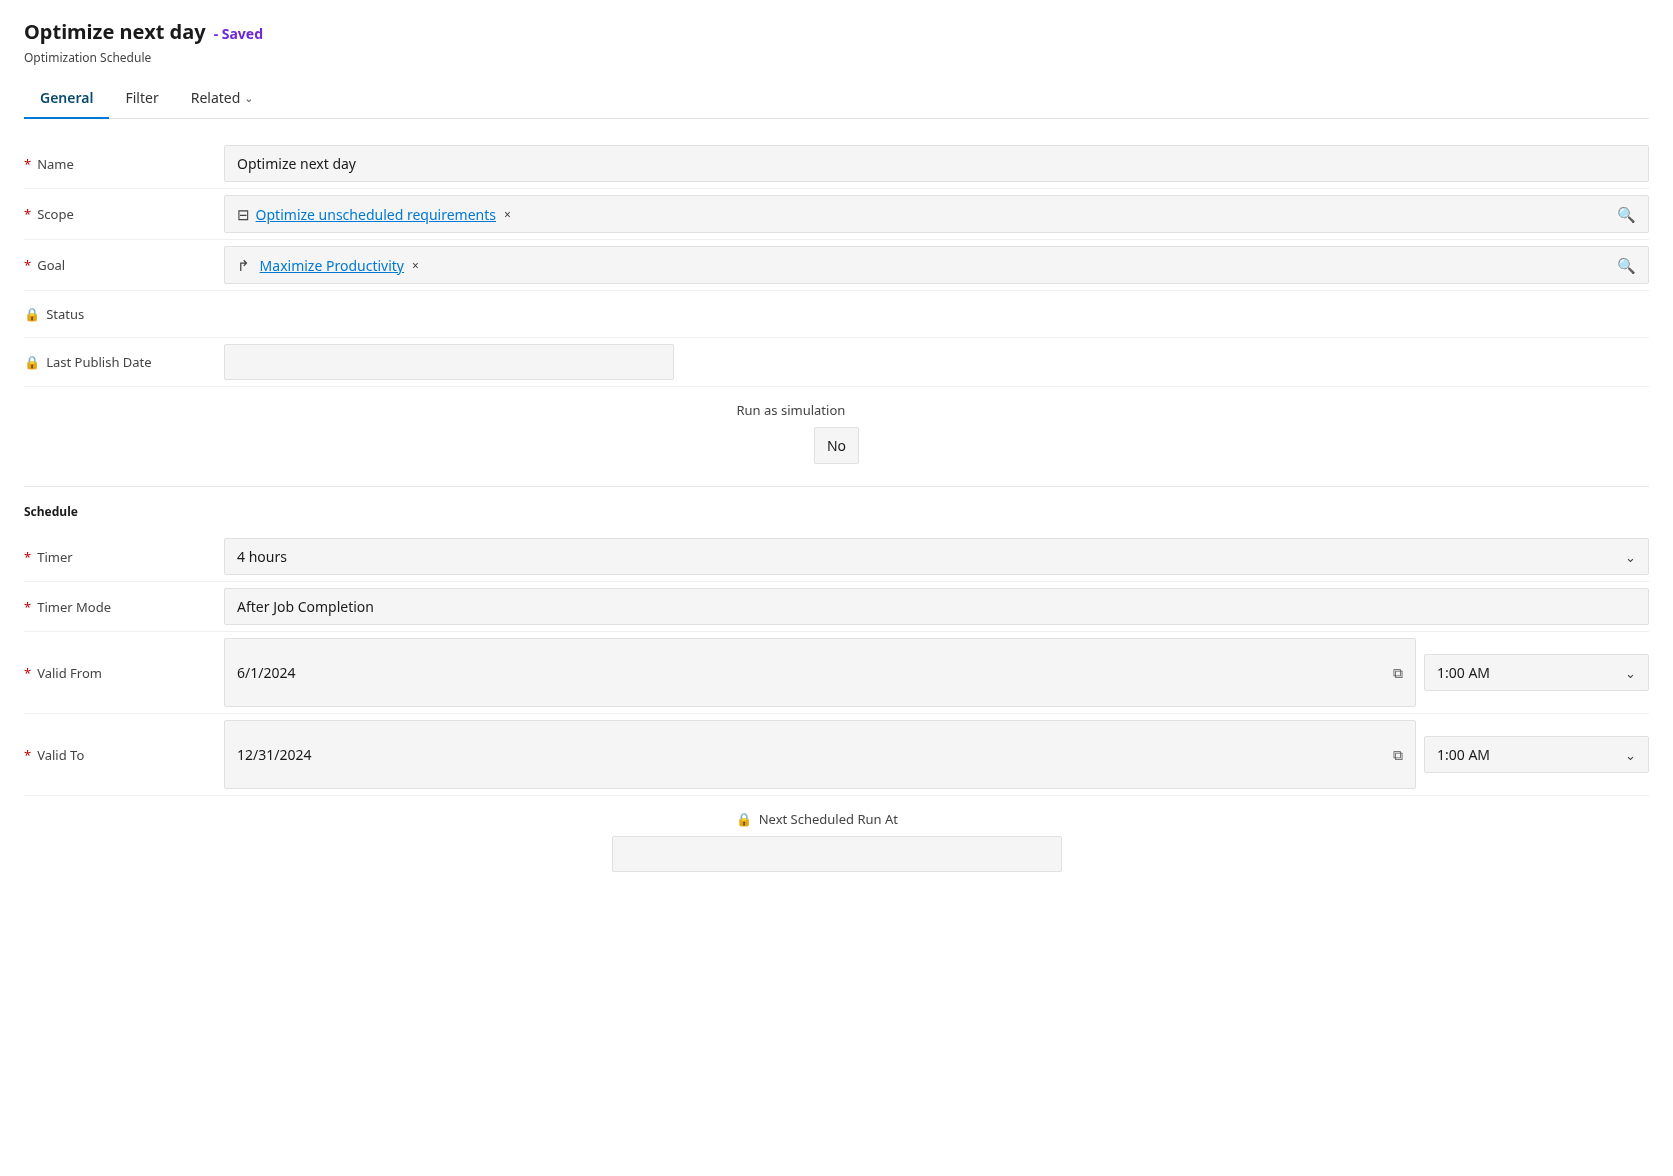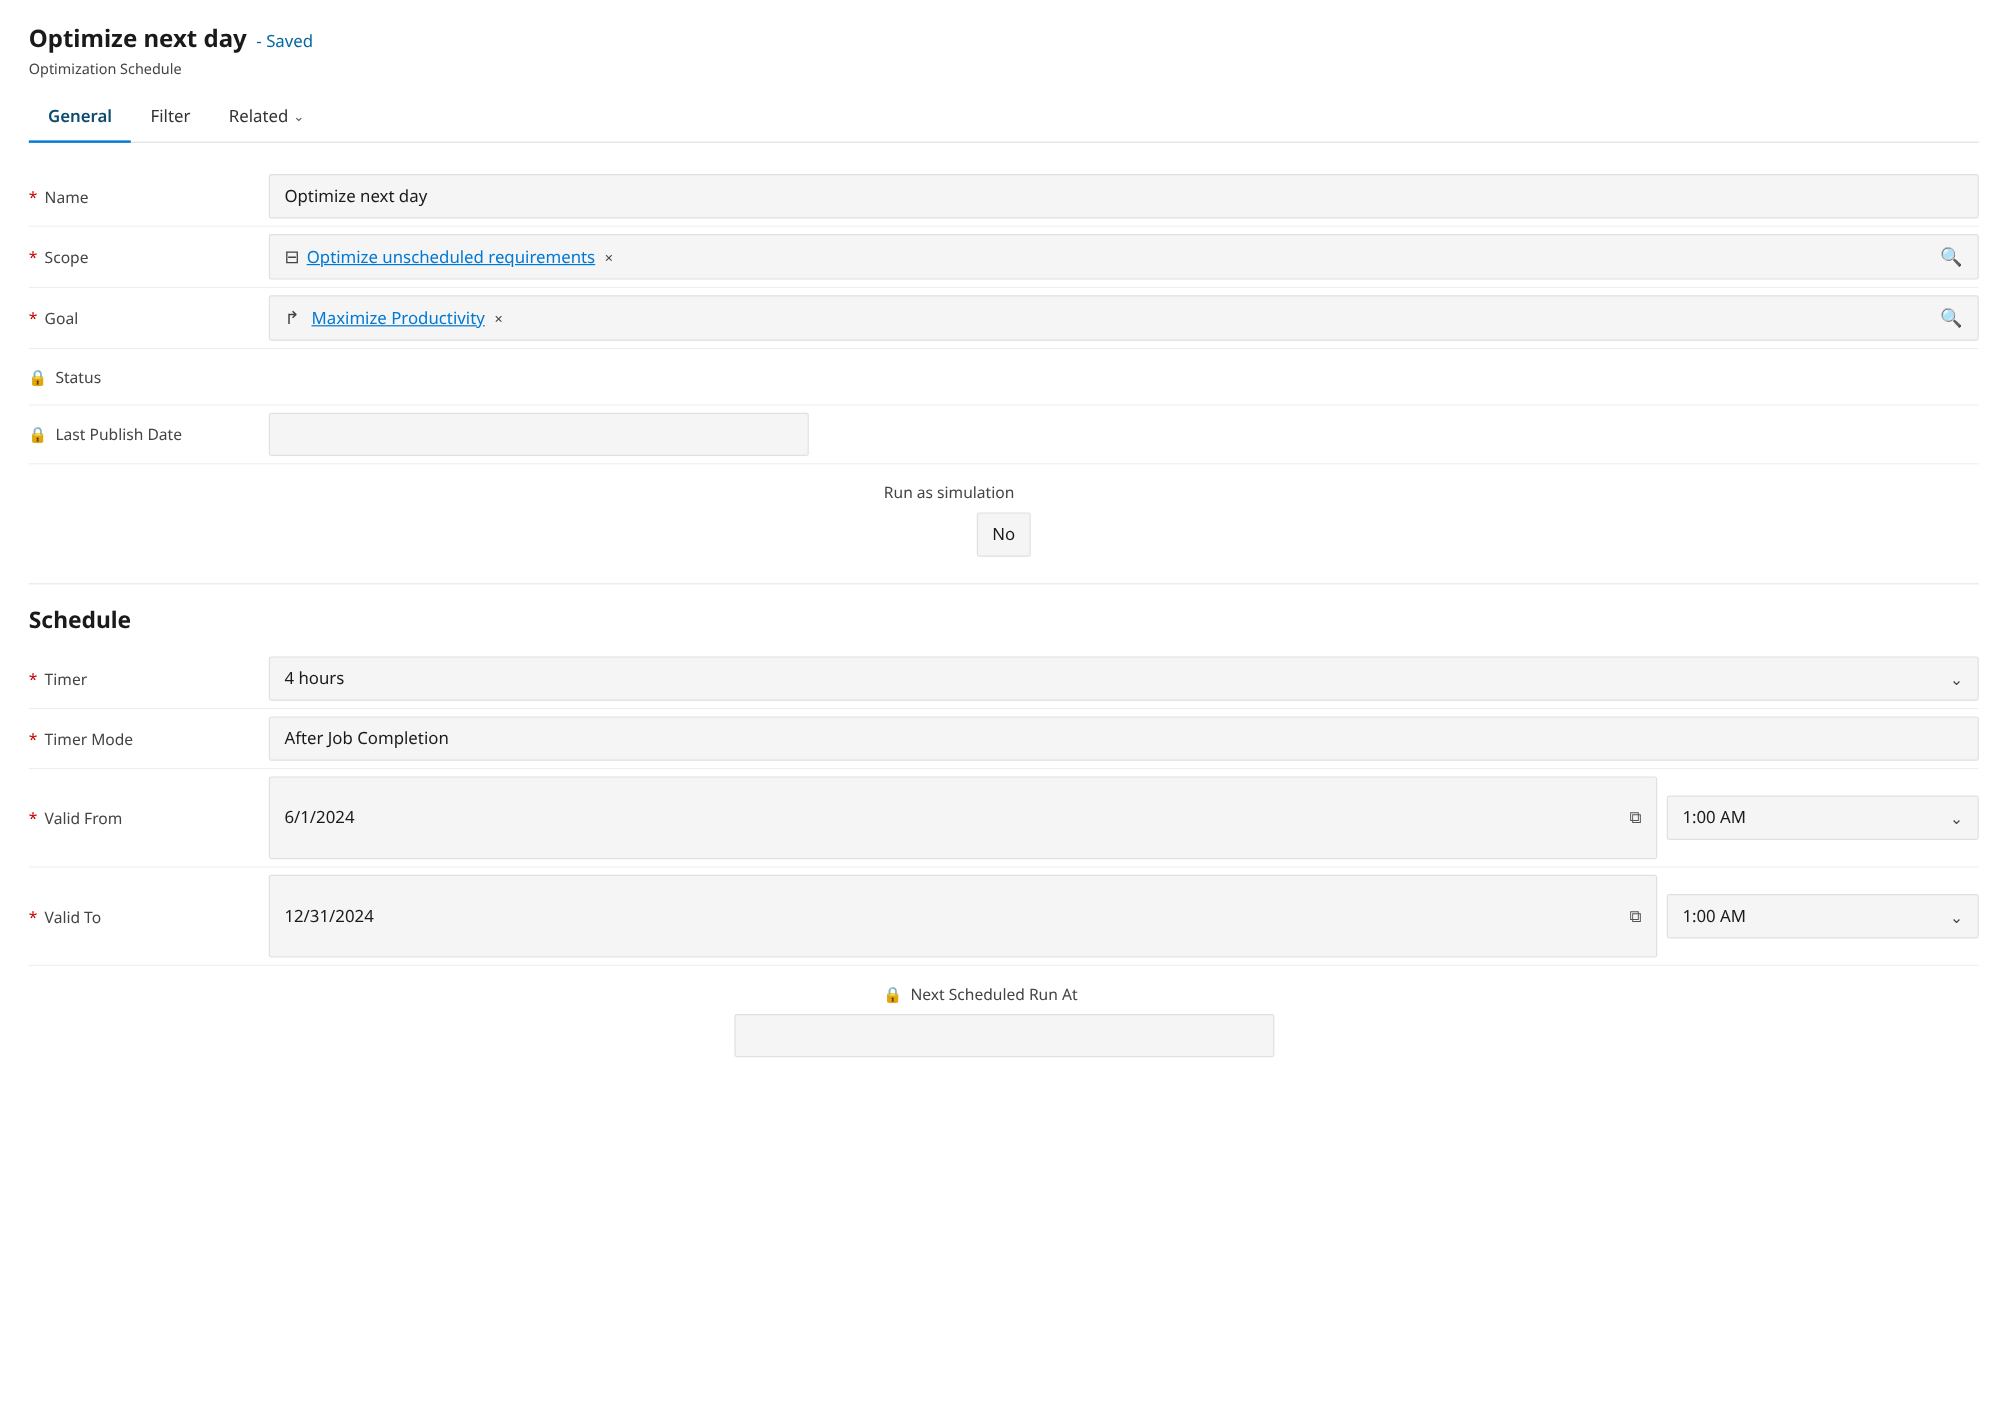--- a/index.html
+++ b/index.html
@@ -19,22 +19,22 @@
       gap: 8px;
       margin-bottom: 4px;
     }
     .page-title {
       font-size: 20px;
       font-weight: 700;
       color: #1a1a1a;
     }
     .page-saved {
       font-size: 14px;
-      color: #0369a1;
-      font-weight: 400;
+      color: #6d28d9;
+      font-weight: 700;
     }
     .page-subtitle {
       font-size: 12px;
       color: #444;
       margin-bottom: 12px;
     }
     .tabs {
       display: flex;
       gap: 0;
       border-bottom: 1px solid #e0e0e0;
@@ -66,21 +66,21 @@
     .section {
       background: #fff;
       margin-bottom: 16px;
     }
     .section-separator {
       border: none;
       border-top: 1px solid #e8e8e8;
       margin: 8px 0 16px 0;
     }
     .section-title {
-      font-size: 19px;
+      font-size: 12px;
       font-weight: 700;
       color: #1a1a1a;
       margin-bottom: 12px;
       margin-top: 8px;
     }
     .form-label {
       width: 200px;
       min-width: 200px;
       font-size: 13px;
       color: #444;
@@ -182,21 +182,21 @@
       border-radius: 2px;
       padding: 24px 12px;
       font-size: 14px;
       color: #1a1a1a;
       min-height: 36px;
       display: flex;
       align-items: center;
       justify-content: space-between;
     }
     .time-input {
-      width: 260px;
+      width: 225px;
       background: #f5f5f5;
       border: 1px solid #e0e0e0;
       border-radius: 2px;
       padding: 8px 12px;
       font-size: 14px;
       color: #1a1a1a;
       min-height: 36px;
       display: flex;
       align-items: center;
       justify-content: space-between;

